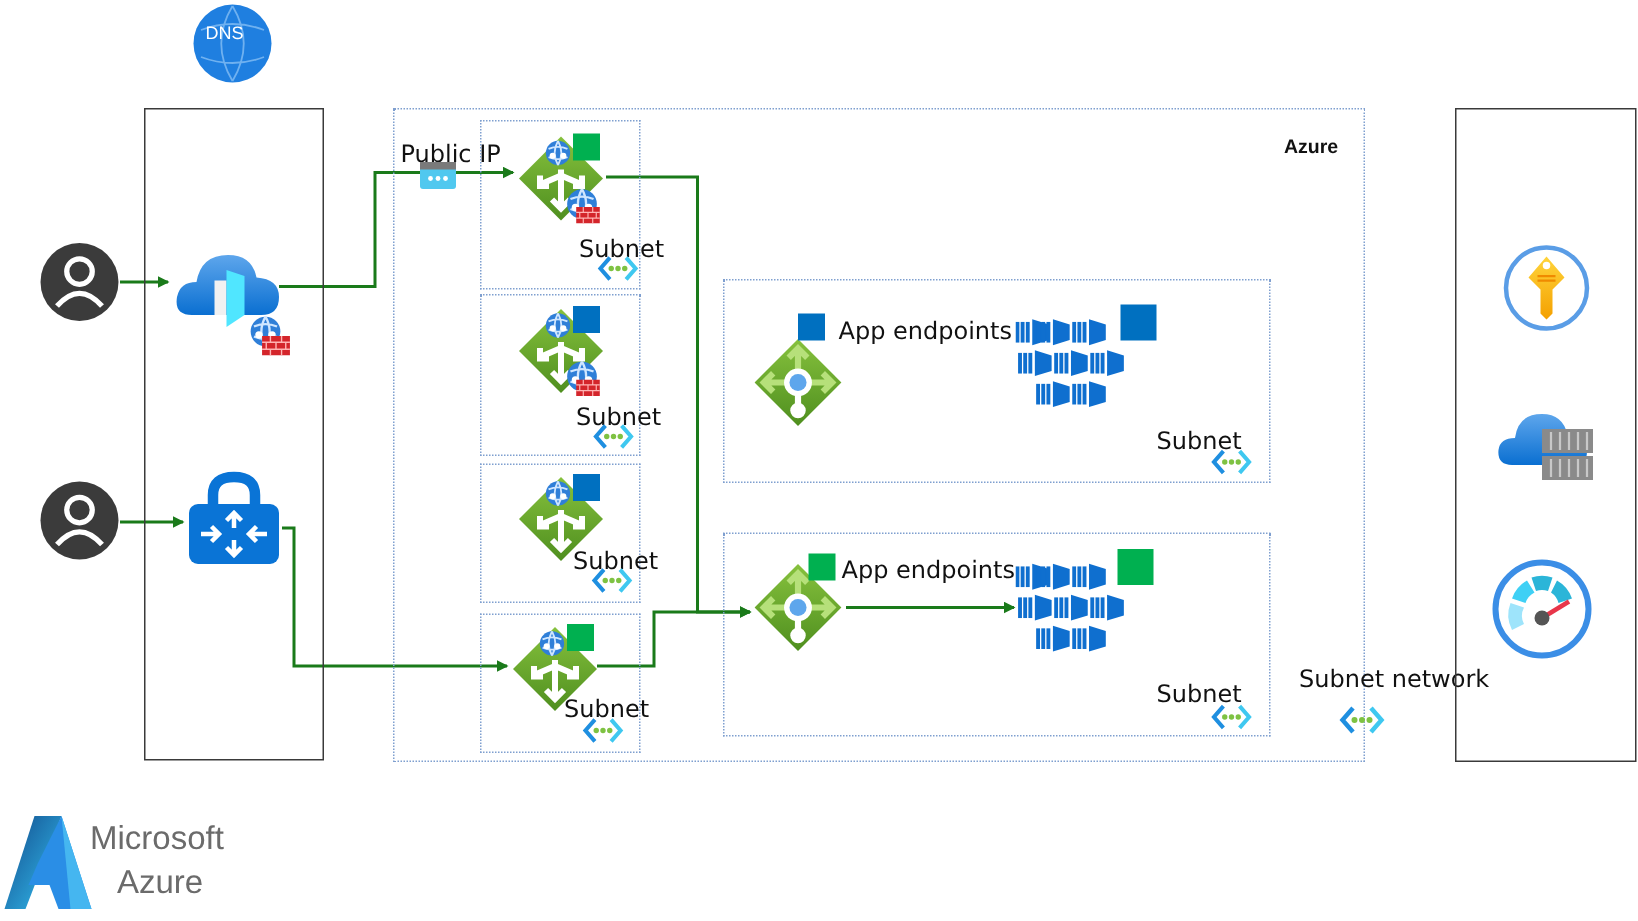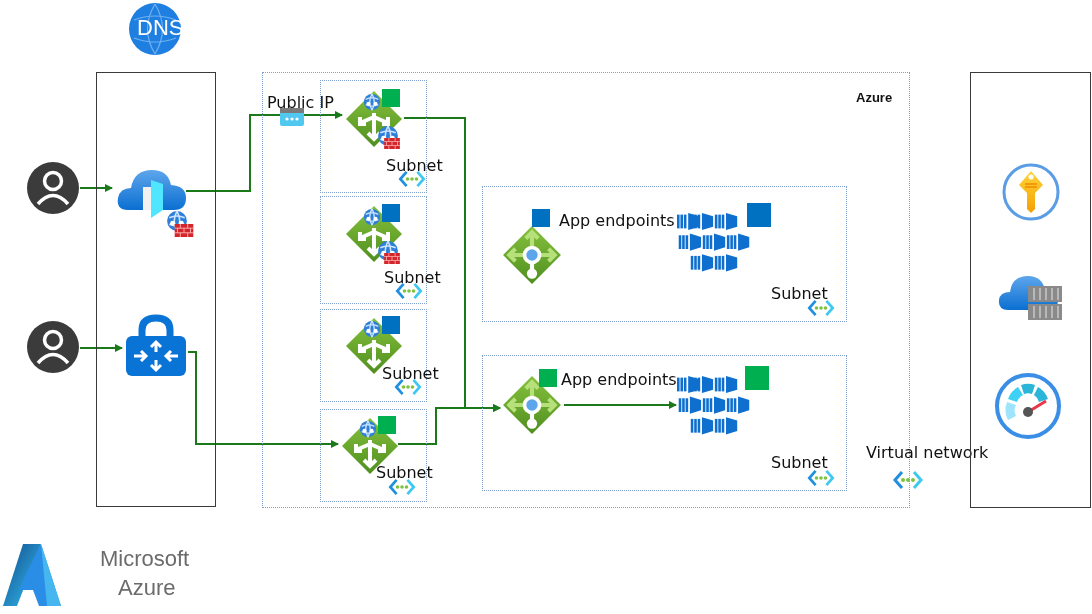--- a/index.html
+++ b/index.html
@@ -3,21 +3,21 @@
 <meta charset="utf-8">
 <style>
   html, body { margin:0; padding:0; background:#fff; }
   body { width:1092px; height:614px; position:relative; overflow:hidden; font-family:"DejaVu Sans", sans-serif; }
   .solid-box { position:absolute; border:1px solid #3a3a3a; box-sizing:border-box; }
   .dot-box { position:absolute; border:1px dotted #7f9fcf; box-sizing:border-box; }
   .lbl { position:absolute; font-size:16px; color:#111; white-space:nowrap; }
   .lbl-b { position:absolute; font-size:13px; font-weight:bold; color:#111; font-family:"Liberation Sans", sans-serif; }
   svg.ic { position:absolute; overflow:visible; }
   #wires { position:absolute; left:0; top:0; }
-  .brand { position:absolute; font-family:"Liberation Sans", sans-serif; color:#6b6b6b; font-size:22px; line-height:24px;margin-left:40px; }
+  .brand { position:absolute; font-family:"Liberation Sans", sans-serif; color:#6b6b6b; font-size:22px; line-height:24px; }
 </style>
 </head>
 <body>
 
 <svg width="0" height="0" style="position:absolute">
   <defs>
     <linearGradient id="gCloud" x1="0" y1="0" x2="0" y2="1">
         <stop offset="0" stop-color="#5ea6ec"></stop>
         <stop offset="1" stop-color="#0a6fd1"></stop>
       </linearGradient>
@@ -98,21 +98,21 @@
     <path d="M188 352 H196 V444 H338" marker-end="url(#arr)"></path>
     <path d="M398 444 H436 V408 H500" marker-end="url(#arr)"></path>
     <path d="M564 405 H676" marker-end="url(#arr)"></path>
   </g>
 </svg>
 
 <svg class="ic" style="left:128px;top:2px" width="54" height="54" viewBox="0 0 54 54">
   <circle cx="27" cy="27" r="26" fill="#1f7fe0"></circle>
   <path d="M6 18 Q27 10 48 18 M6 36 Q27 44 48 36 M27 2 Q12 27 27 52 M27 2 Q42 27 27 52" stroke="#6fb1f0" stroke-width="1.2" fill="none"></path>
 </svg>
-<div class="lbl" style="left:137px;top:15px;font-size:22px;color:#fff;font-family:'Liberation Sans',sans-serif;">DNS</div>
+<div class="lbl" style="left:137px;top:15px;font-size:12px;color:#fff;font-family:'Liberation Sans',sans-serif;">DNS</div>
 
 <div class="solid-box" style="left:96px;top:72px;width:120px;height:435px"></div>
 
 <svg class="ic" style="left:27px;top:162px" width="52" height="52" viewBox="0 0 52 52">
   <circle cx="26" cy="26" r="26" fill="#3b3b3b"></circle>
   <circle cx="26" cy="19" r="8.5" fill="none" stroke="#fff" stroke-width="3.5"></circle>
   <path d="M11 42 Q26 25 41 42" fill="none" stroke="#fff" stroke-width="3.5"></path>
 </svg>
 <svg class="ic" style="left:27px;top:321px" width="52" height="52" viewBox="0 0 52 52">
   <circle cx="26" cy="26" r="26" fill="#3b3b3b"></circle>
@@ -218,21 +218,21 @@
 <div class="lbl" style="left:561px;top:370px">App endpoints</div>
 <svg class="ic" style="left:677px;top:366px" width="100" height="72" viewBox="0 0 100 72">
   <use href="#k8sSym" x="0" y="8" width="86" height="64"></use>
   <rect x="68" y="0" width="24" height="24" fill="#00b050"></rect>
 </svg>
 <div class="lbl" style="left:771px;top:453px">Subnet</div>
 <svg class="ic" style="left:806px;top:469px" width="30" height="18">
     <use href="#vnetSym" width="30" height="18"></use>
   </svg>
 
-<div class="lbl" style="left:866px;top:443px">Virtual network</div>
+<div class="lbl" style="left:866px;top:443px">Subnet network</div>
 <svg class="ic" style="left:890px;top:470px" width="36" height="20">
     <use href="#vnetSym" width="36" height="20"></use>
   </svg>
 
 <div class="solid-box" style="left:970px;top:72px;width:121px;height:436px"></div>
 <svg class="ic" style="left:1002px;top:163px" width="58" height="58" viewBox="0 0 58 58">
   <circle cx="29" cy="29" r="27" fill="#fff" stroke="#5a9de6" stroke-width="3"></circle>
   <path d="M17 22 L29 8 L41 22 L33 30 V46 L29 50 L25 46 V30 Z" fill="url(#gKey)"></path>
   <circle cx="29" cy="14" r="2.5" fill="#fff"></circle>
   <path d="M23 21 H35 M23 24 H35" stroke="#f08a00" stroke-width="1.5"></path>

